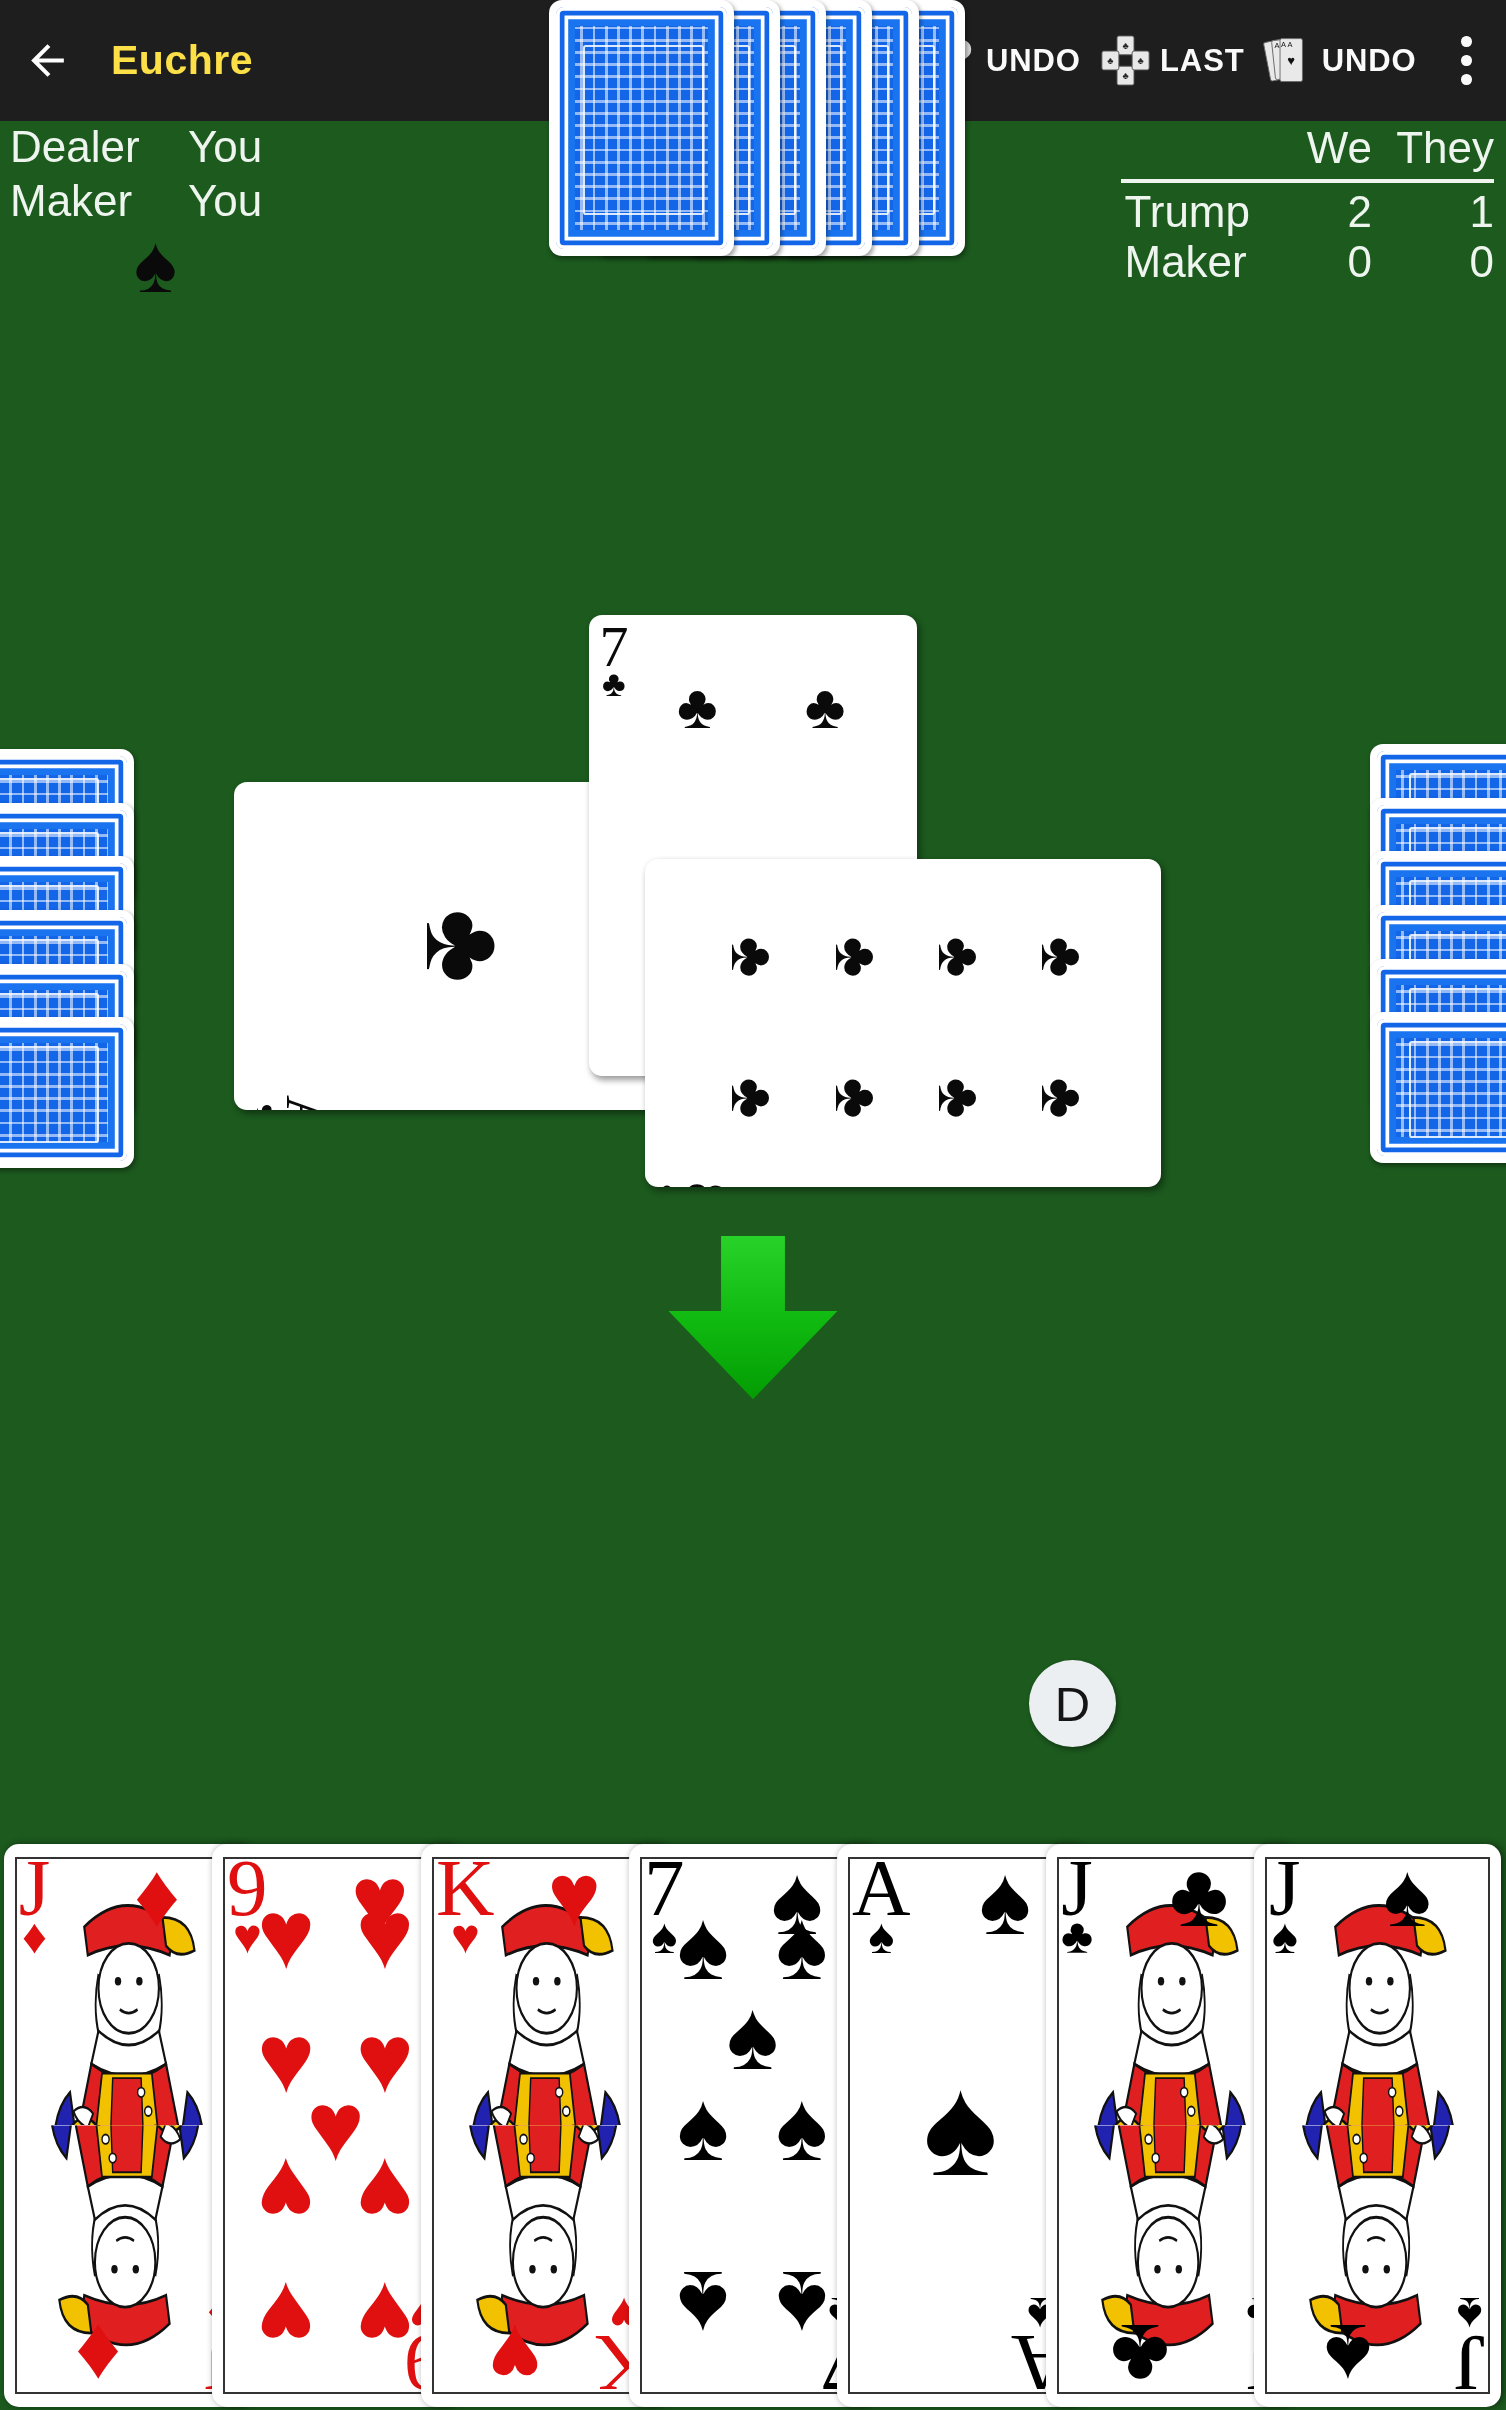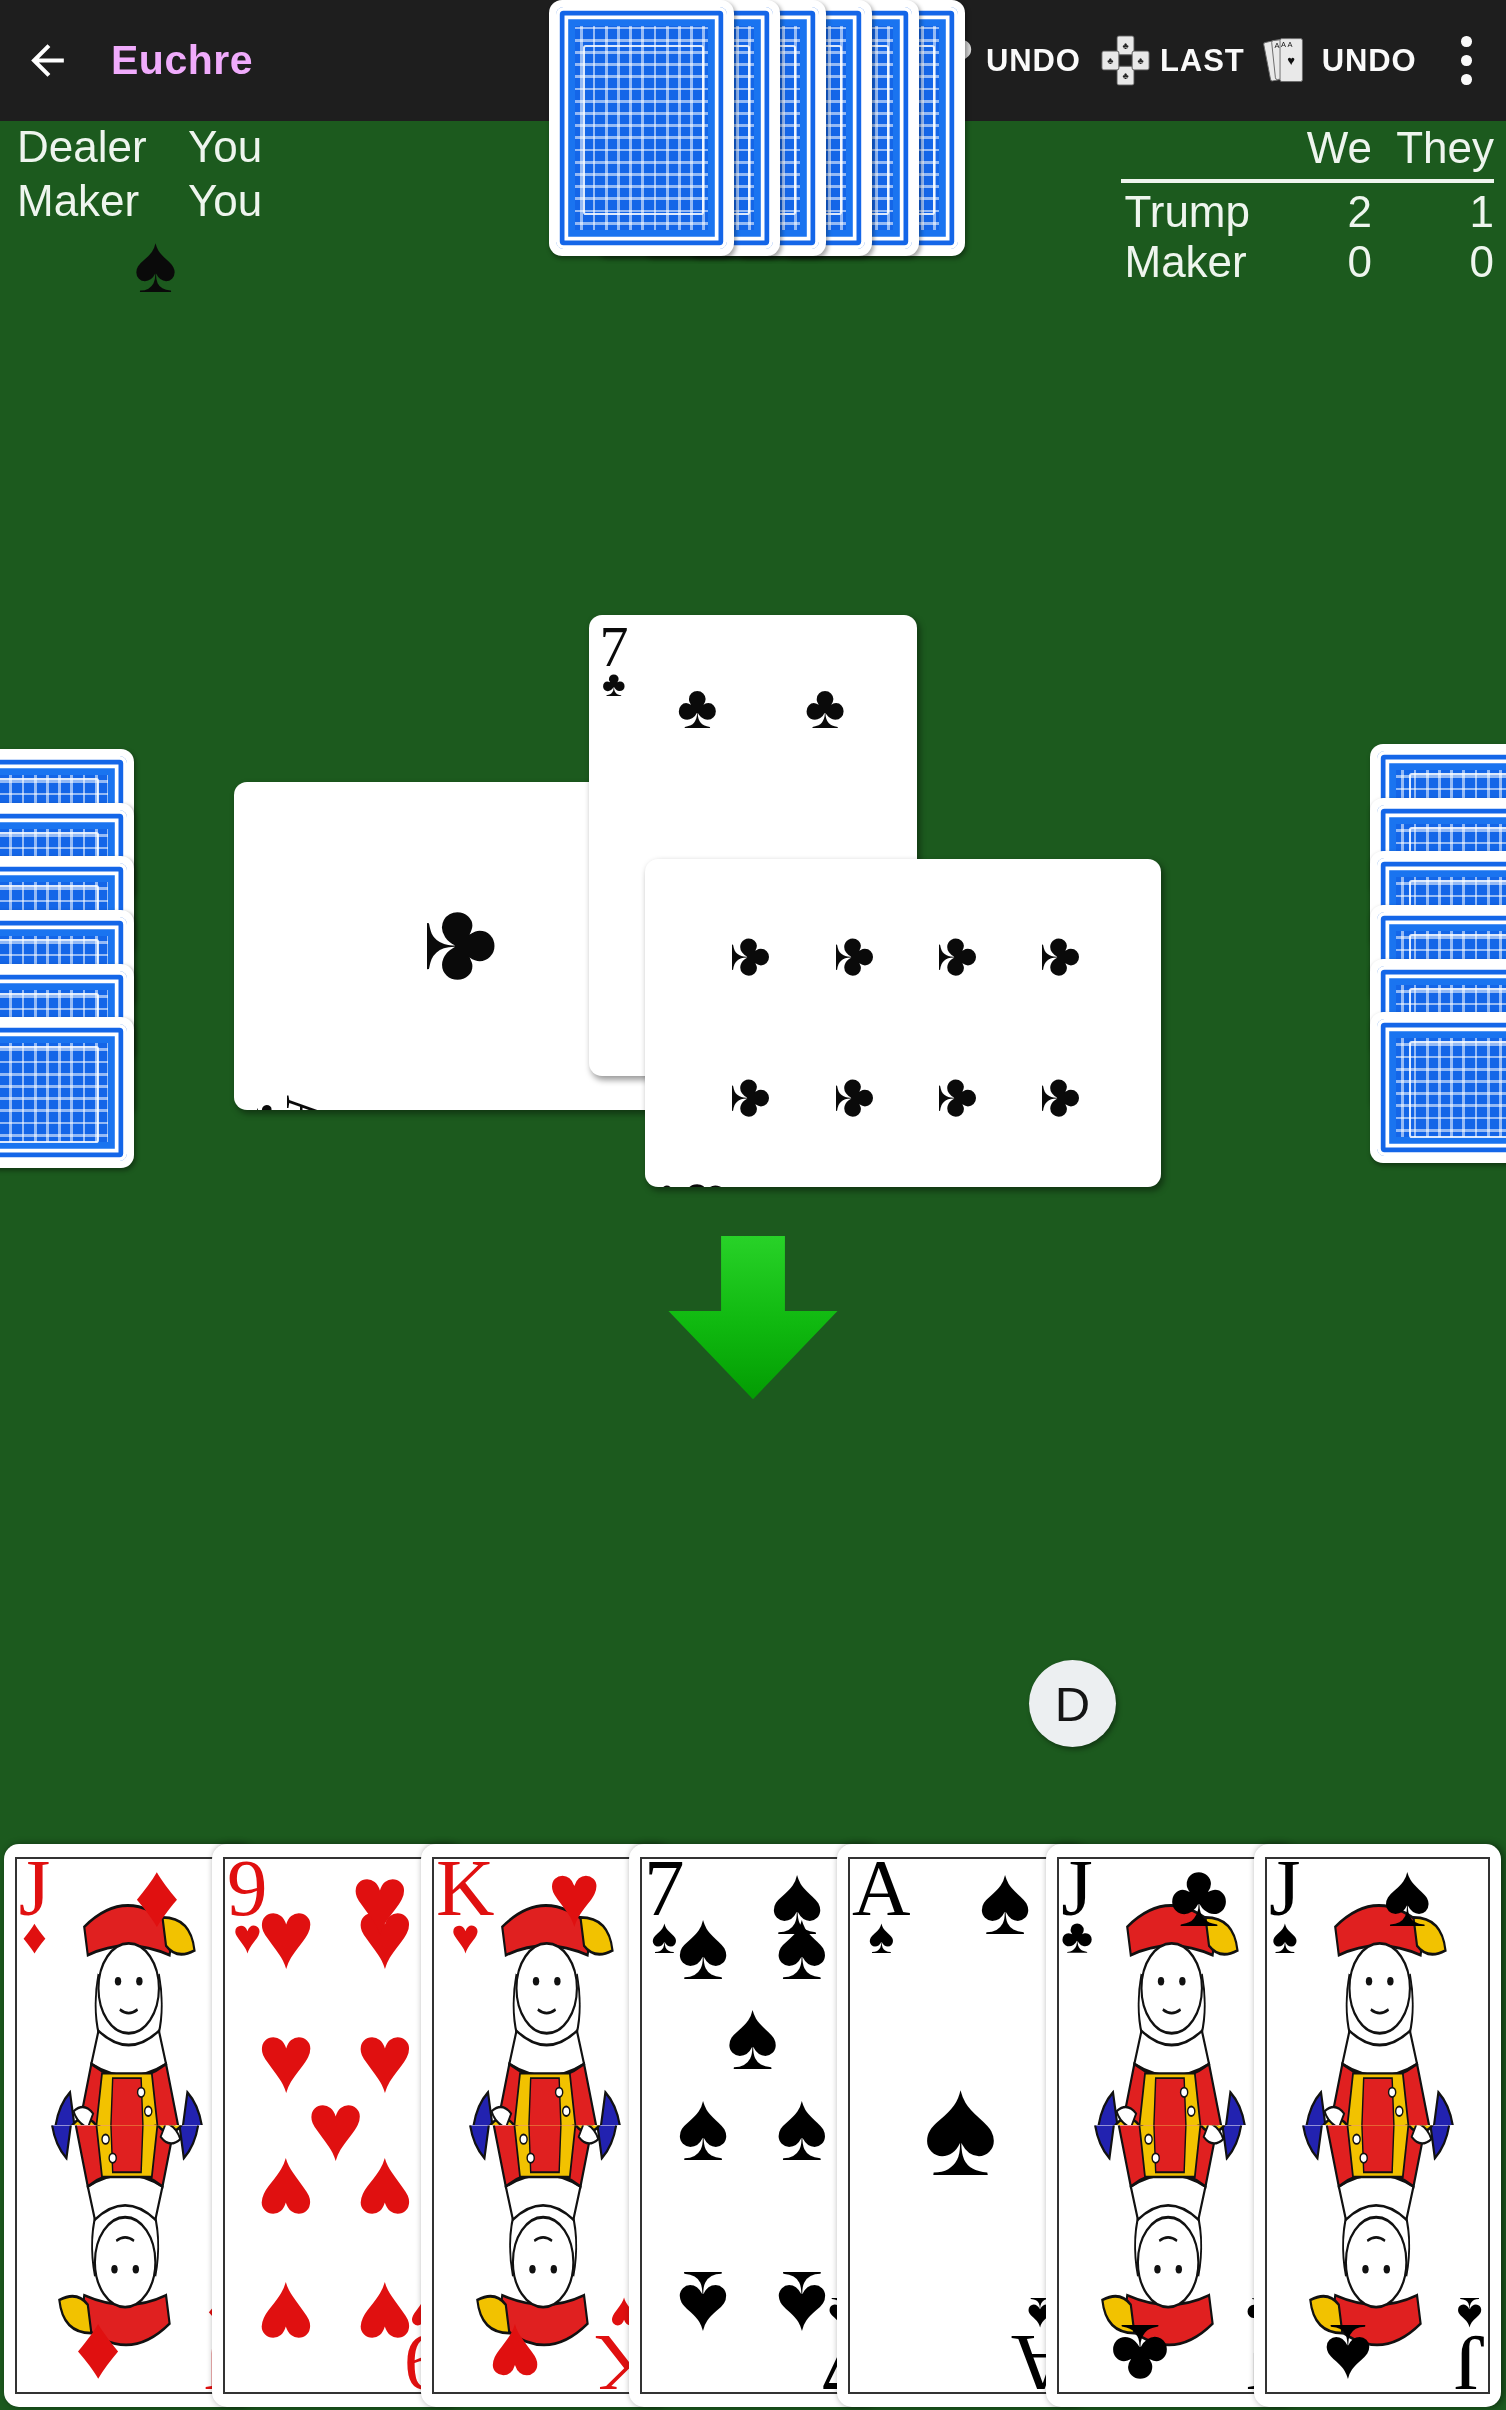--- a/index.html
+++ b/index.html
@@ -15,21 +15,21 @@
   #appbar{
     position:absolute; left:0; top:0; width:1507px; height:121px;
     background:#1e1e1e; display:flex; align-items:center;
   }
   #back-btn{
     width:94px; height:121px; display:flex; align-items:center; justify-content:center;
     cursor:pointer;
   }
   #back-btn svg{ display:block; }
   #app-title{
-    color:#f0abfc; font-size:41px; font-weight:bold; letter-spacing:0.5px;
+    color:#fde047; font-size:41px; font-weight:bold; letter-spacing:0.5px;
     margin-left:17px; white-space:nowrap;
   }
   #appbar-spacer{ flex:1; }
   .bar-action{
     display:flex; align-items:center; height:121px;
     padding:0 9.4px; cursor:pointer; gap:9.4px;
   }
   .bar-action .lbl{
     color:#fafafa; font-size:31px; font-weight:bold; letter-spacing:0.9px;
     white-space:nowrap;
@@ -43,21 +43,21 @@
 
   
   #info-panel{
     position:absolute; left:0px; top:122px; width:377px;
   }
   .info-row{
     display:flex; align-items:baseline; width:311px;
     margin-bottom:3.8px;
   }
   .info-label{
-    color:#eef5ee; font-size:44px; width:188px; padding-left:17px;
+    color:#eef5ee; font-size:44px; width:188px; padding-left:10px;
     white-space:nowrap;
   }
   .info-value{
     color:#eef5ee; font-size:44px; white-space:nowrap;
   }
   #trump-row{
     display:flex; justify-content:center; width:311px; margin-top:1.9px;
   }
   #trump-label{ color:#eef5ee; font-size:44px; }
   #trump-suit-wrap{

